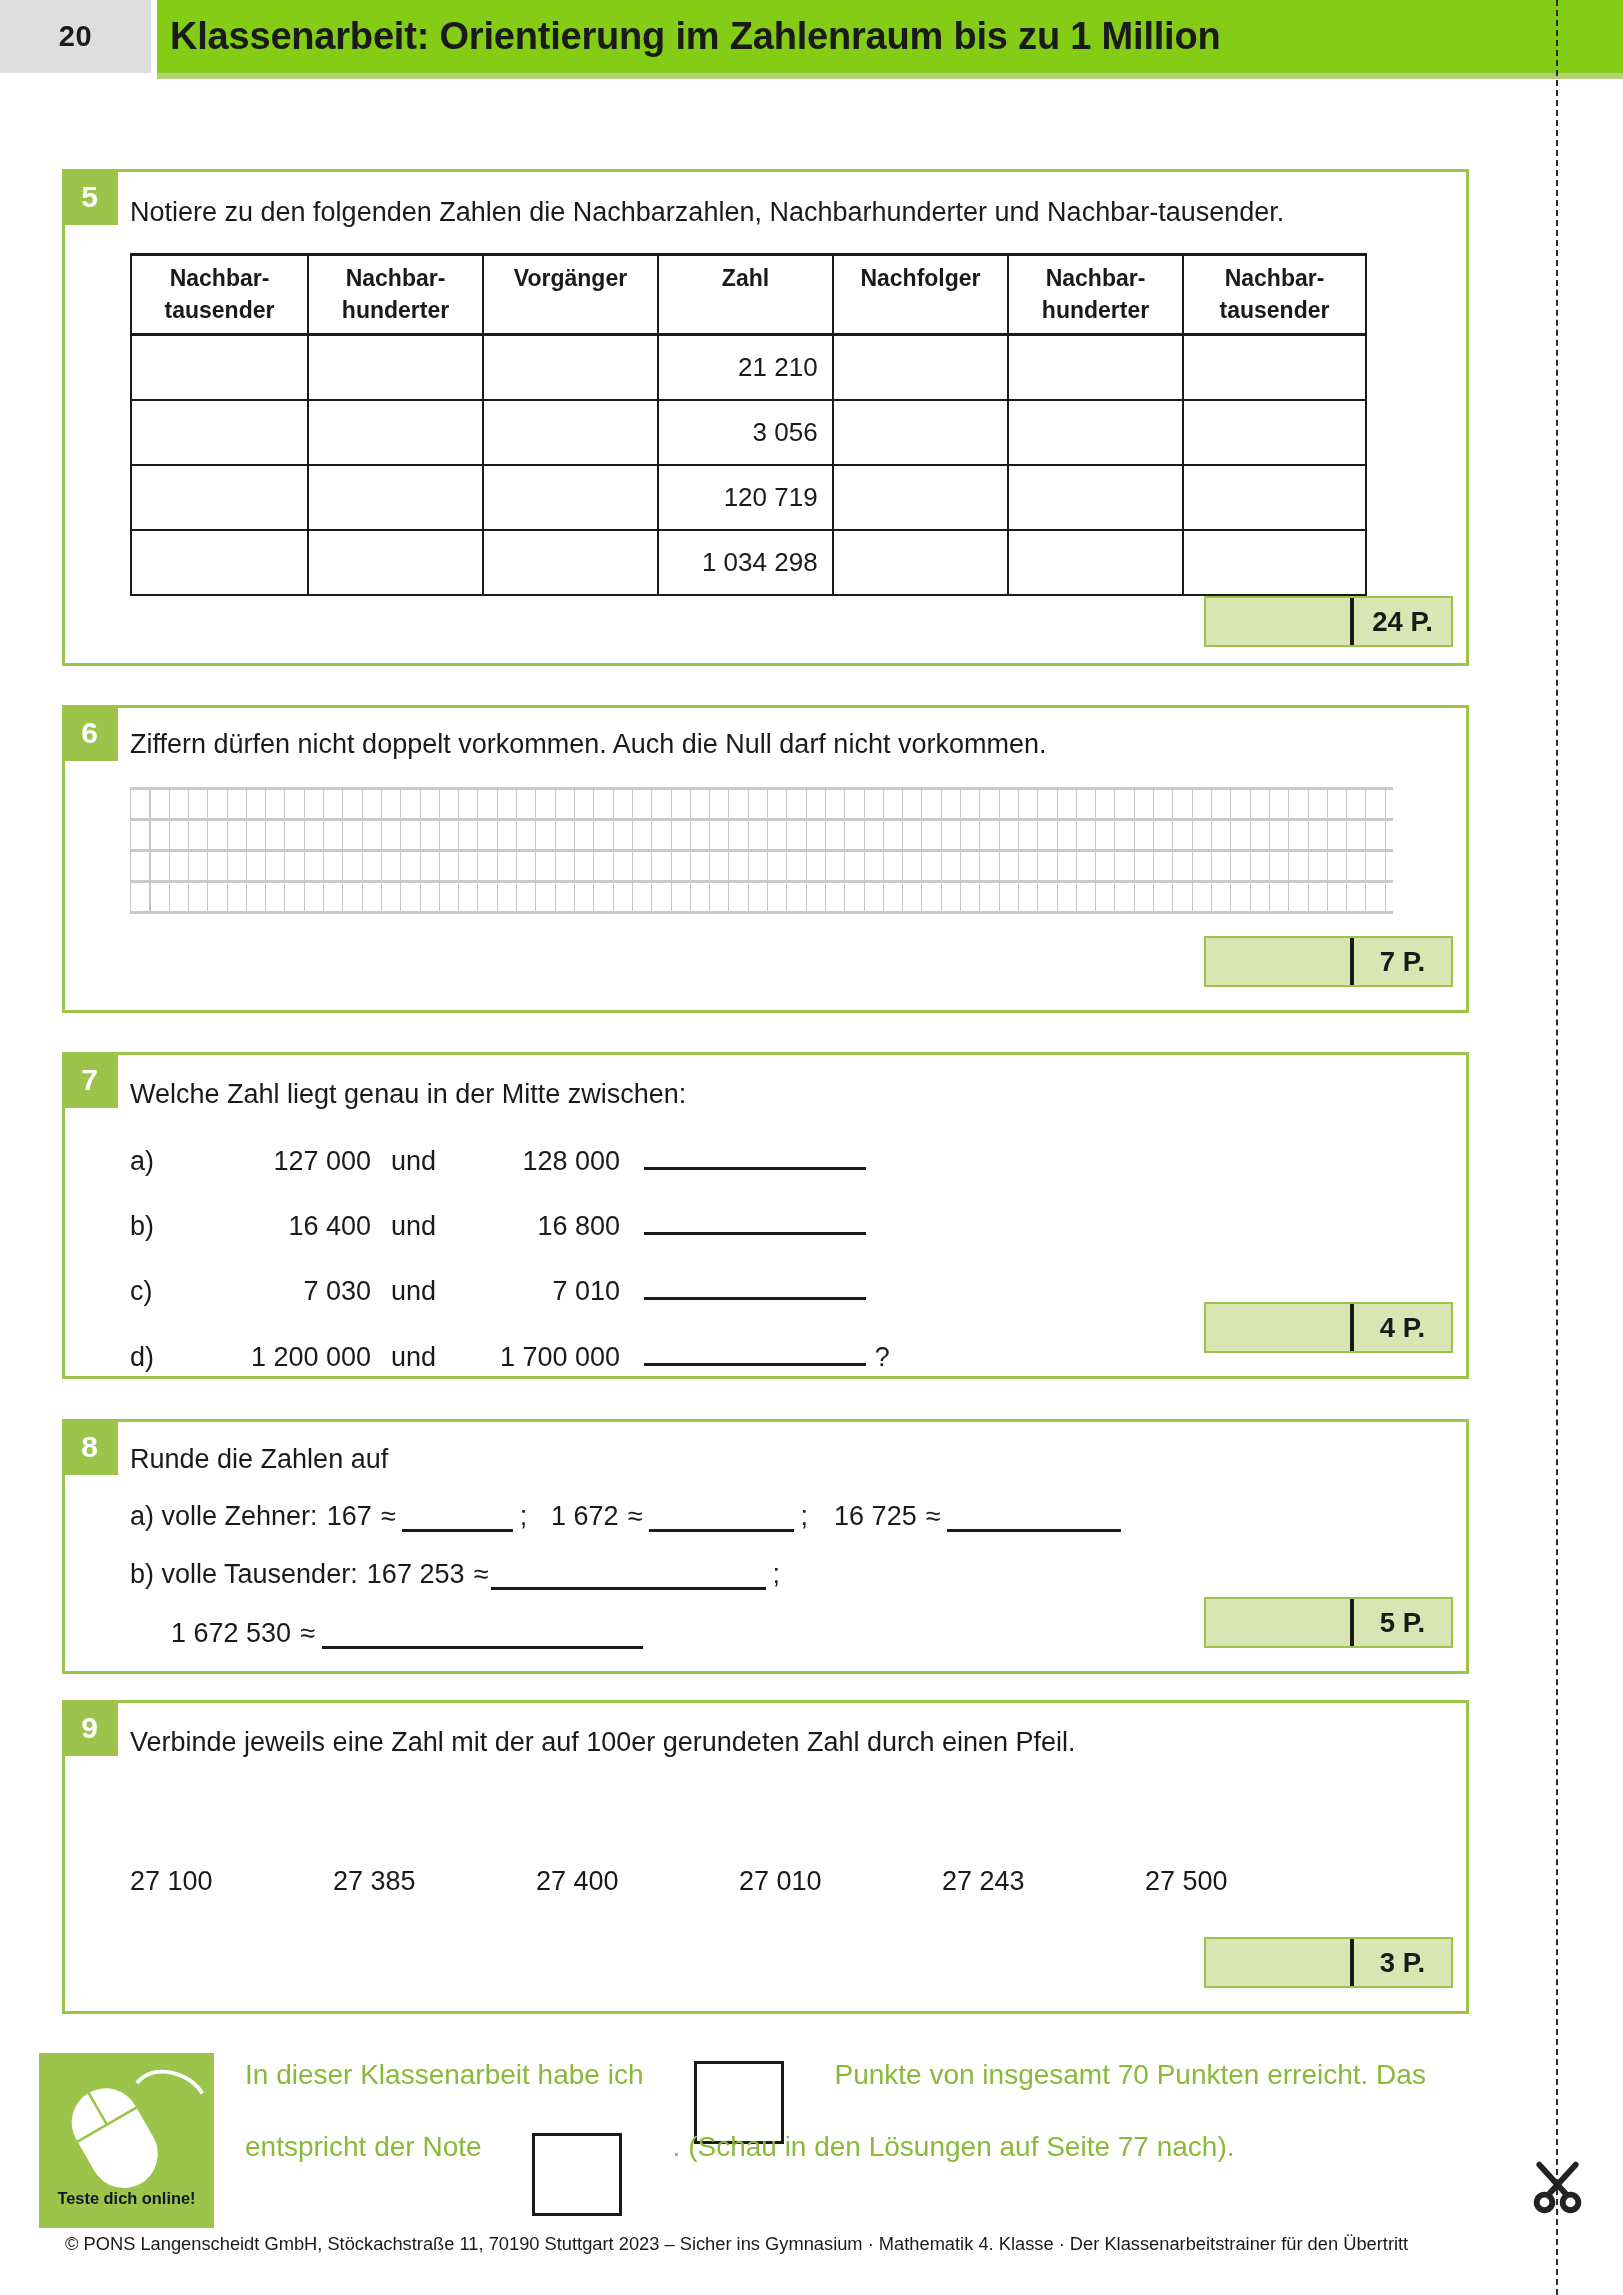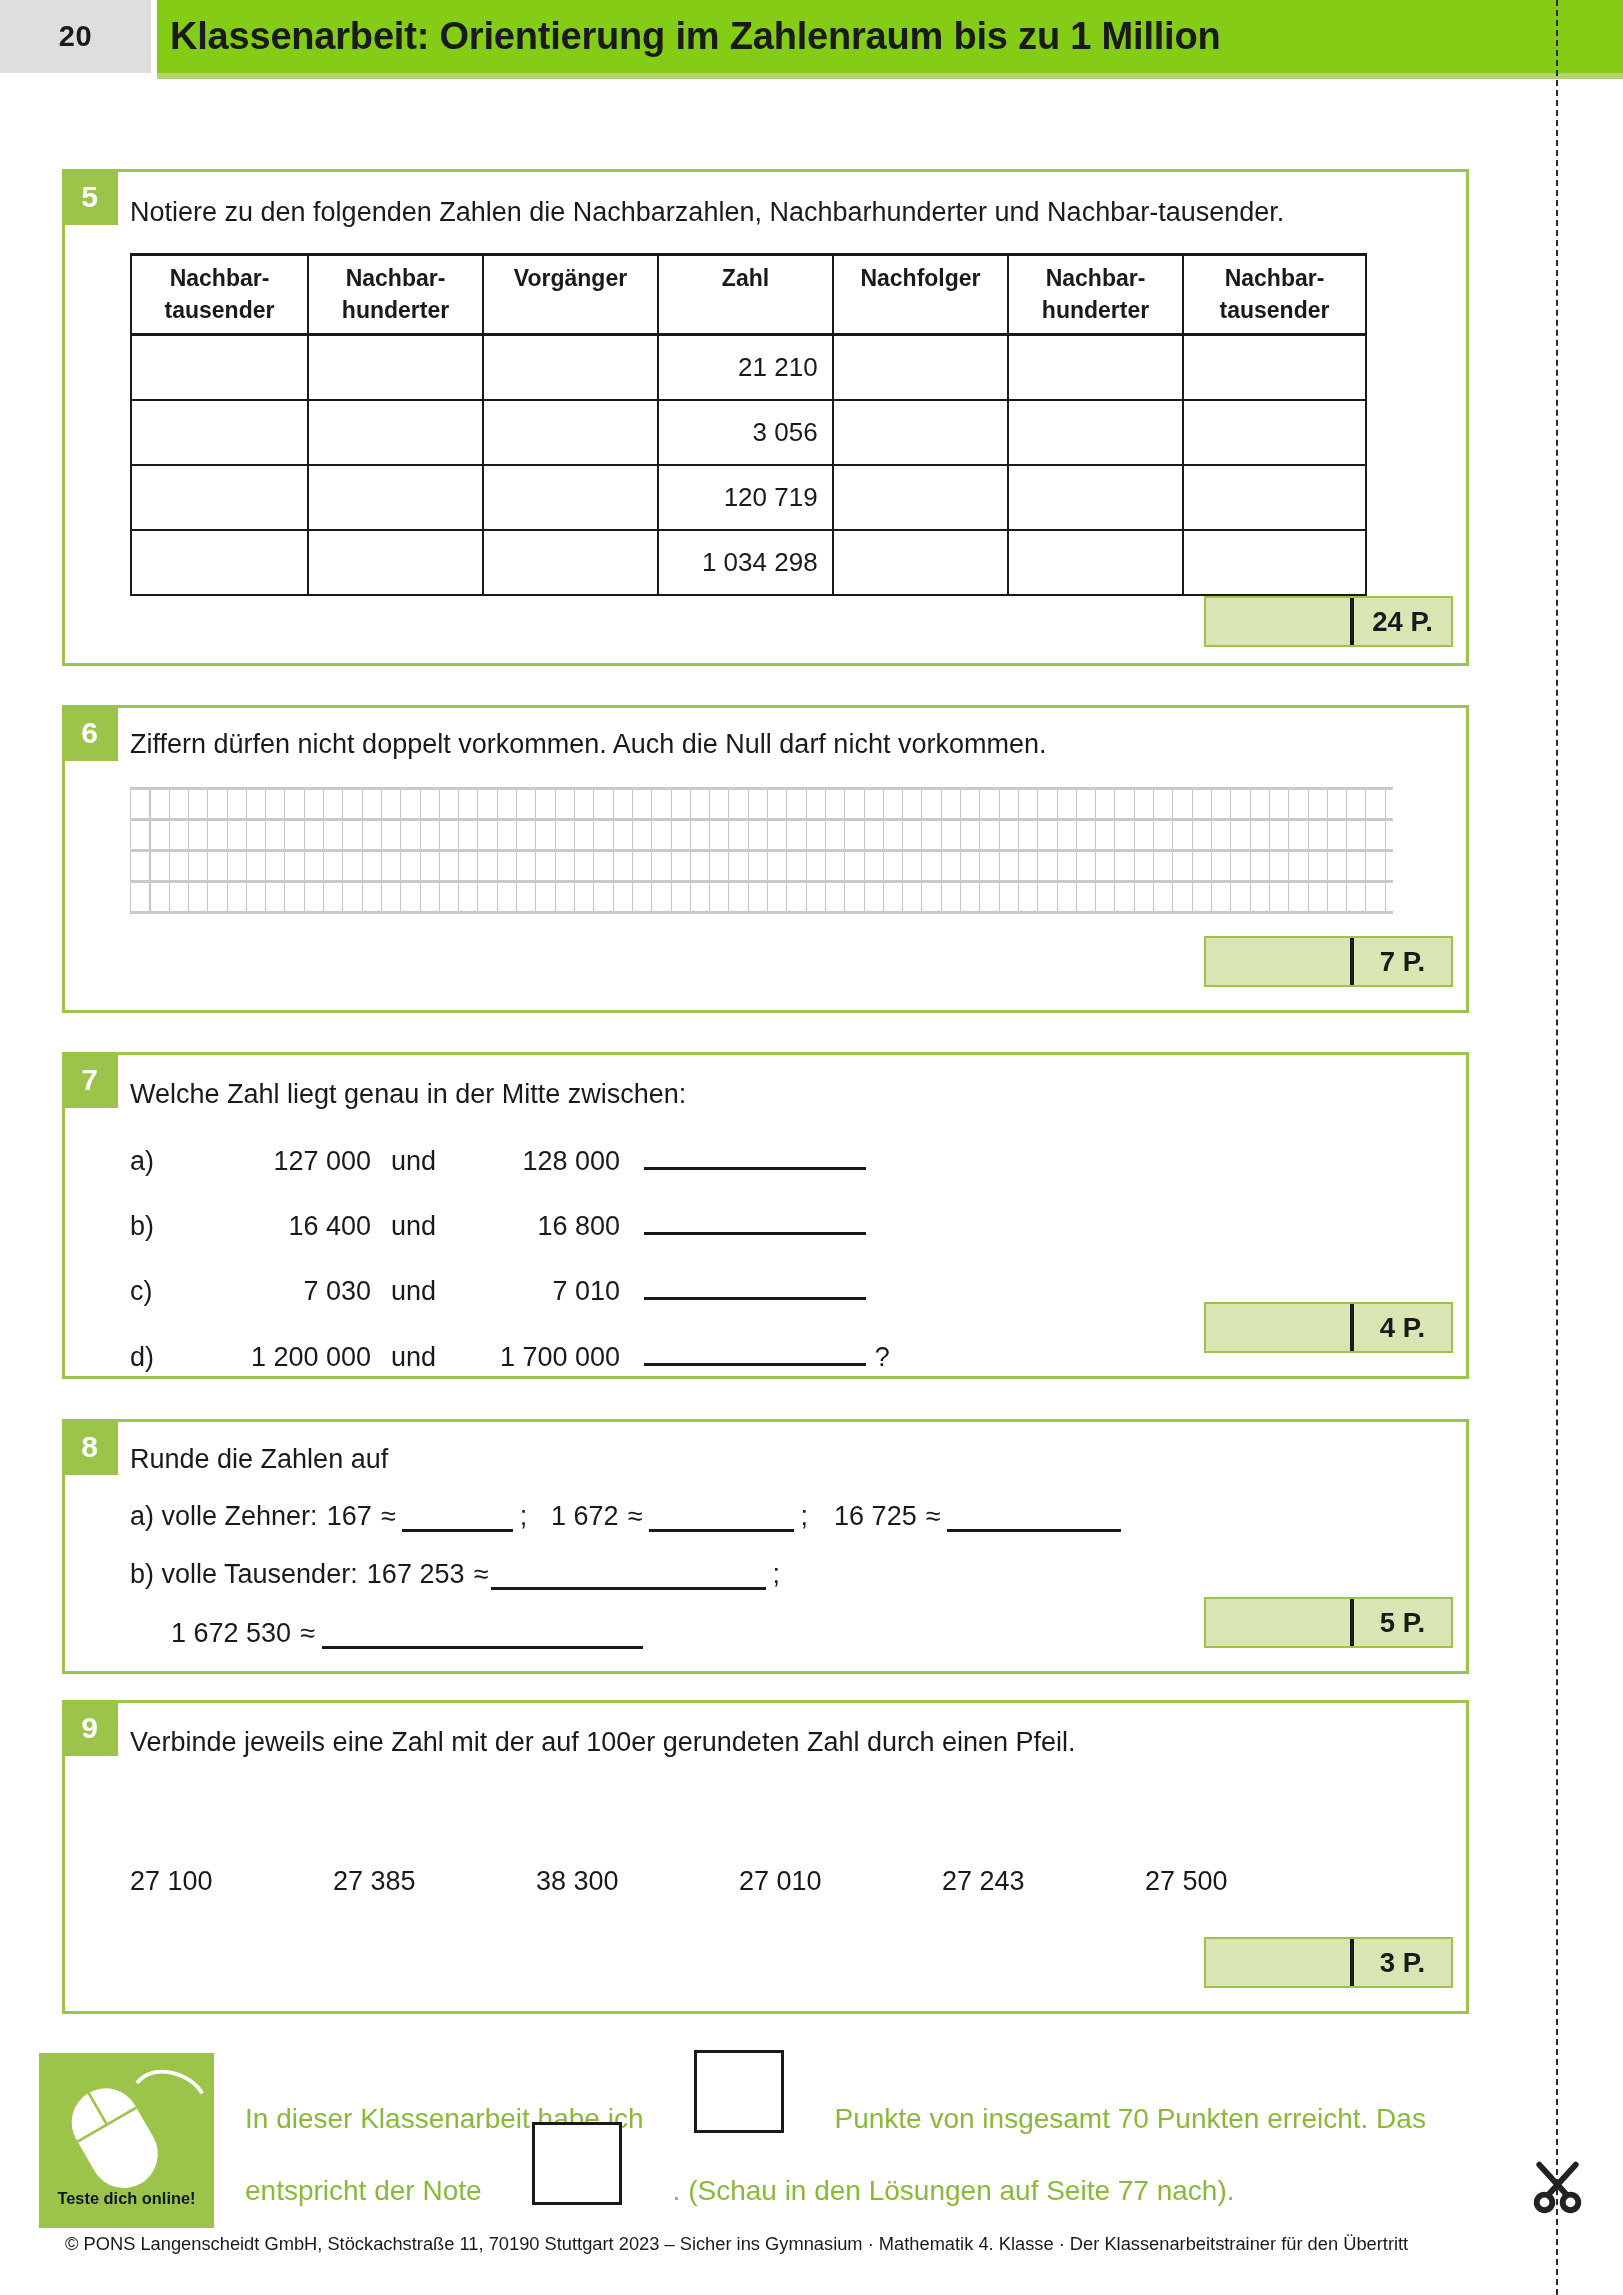--- a/index.html
+++ b/index.html
@@ -75,21 +75,21 @@
   .numrow{display:flex;font-size:27px;color:#1a1a1a;}
   .numrow .cell{width:203px;flex:0 0 auto;}
 
   
   .footer-logo{position:absolute;left:39px;top:2053px;width:175px;height:175px;
     background:#9dc44a;}
   .footer-logo .cap{position:absolute;left:0;right:0;bottom:19.6px;text-align:center;
     color:#0f172a;font-size:16.4px;font-weight:700;}
   .footer-text{position:absolute;left:245px;top:2061px;width:1243px;
     color:#8ab93a;font-size:28px;line-height:1.0;}
-  .ftline{display:flex;align-items:flex-end;height:72px;gap:40px;}
+  .ftline{display:flex;align-items:flex-start;height:72px;gap:40px;}
   .fbox{width:84px;height:77px;border:3.9px solid #1a1a1a;background:#ffffff;
     flex:0 0 auto;margin:0 10.5px;}
   .copyright{position:absolute;left:65px;top:2233px;font-size:18.3px;color:#1a1a1a;
     white-space:nowrap;}
 </style>
 </head>
 <body>
 
 <div class="header">
   <div class="page-num-box">
@@ -386,21 +386,21 @@
 
 <div class="ex" id="ex9" style="left:62px;top:1700px;width:1407px;height:314px;">
   <div class="ex-num">
     <span>9</span>
   </div>
   <div class="ex-body" style="top:19.6px;">
     <div class="ex-text">Verbinde jeweils eine Zahl mit der auf 100er gerundeten Zahl durch einen Pfeil.</div>
     <div class="numrow" id="ex9-bottom" style="margin-top:105px;">
         <span class="cell">27 100</span>
         <span class="cell">27 385</span>
-        <span class="cell">38 300</span>
+        <span class="cell">27 400</span>
         <span class="cell">27 010</span>
         <span class="cell">27 243</span>
         <span class="cell">27 500</span>
       </div>
   </div>
   <div class="pts" style="left:1139px;top:234px;width:249px;">
     <div class="pad"></div>
     <div class="divider"></div>
     <div class="val">3 P.</div>
   </div>

